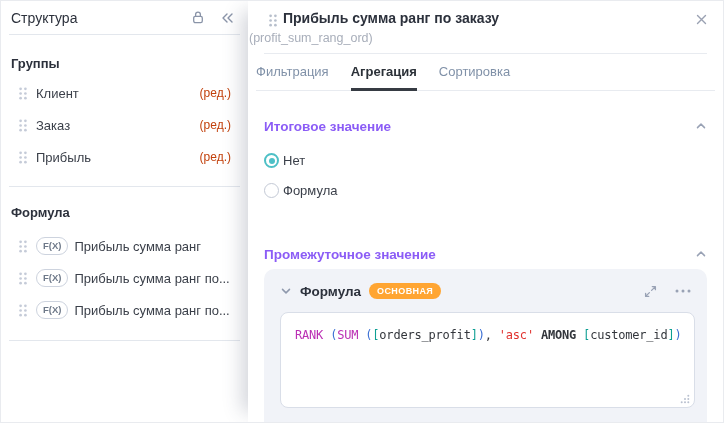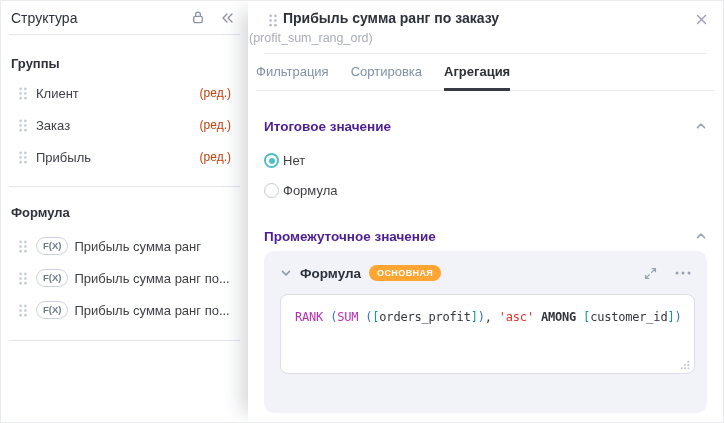--- a/index.html
+++ b/index.html
@@ -32,37 +32,37 @@
   .p-drag{margin-top:1px}
   .p-title{font-size:14px;font-weight:700;color:#2c313c;margin-left:6px;white-space:nowrap}
   .p-close{margin-left:auto;padding:4px}
   .p-subtitle{padding-left:1px;margin-top:2px;font-size:12.5px;color:#a8aeba}
   .p-divider{border:0;border-top:1px solid #e8ebf0;margin:8px 16px 0}
   .tabs{display:flex;gap:22px;margin:0 8px;border-bottom:1px solid #e8ebf0}
   .tab{font-size:13px;font-weight:500;color:var(--tab-inactive,#8091a8);padding:10px 0 11px;position:relative;cursor:pointer;white-space:nowrap}
   .tab.active{color:#2b3138;font-weight:600}
   .tab.active::after{content:"";position:absolute;left:0;right:0;bottom:-1px;height:3px;background:#363b43}
   .sec-head{display:flex;align-items:center;margin:26px 16px 0;height:18px}
-  .sec-head.s2{margin-top:29px}
-  .sec-head .t{font-size:13.5px;font-weight:700;color:#4c1d95}
+  .sec-head.s2{margin-top:47px}
+  .sec-head .t{font-size:13.5px;font-weight:700;color:#8b5cf6}
   .sec-head .icon-btn{margin-left:auto}
   .radio-row{display:flex;align-items:center;margin:18px 16px 0;cursor:pointer}
   .radio-row.r2{margin-top:15px}
   .radio{width:15px;height:15px;border-radius:50%;border:1.5px solid #c3c9d5;background:#fff;position:relative;flex:0 0 auto}
   .radio.sel{border:2px solid var(--accent,#4ec0c6)}
   .radio.sel::after{content:"";position:absolute;inset:2.5px;border-radius:50%;background:var(--accent,#4ec0c6)}
   .radio-row .lbl{margin-left:4px;font-size:13px;color:#3a3f49}
 
   .formula-card{margin:6px 16px 0;background:#f1f3f8;border-radius:10px;padding:8px 12px 10px 16px;height:162px}
   .fc-head{display:flex;align-items:center;height:24px;margin-top:2px}
   .fc-title{font-size:13.5px;font-weight:700;color:#2c313c;margin-left:8px}
   .primary-badge{margin-left:8px;background:var(--badge-orange,#ffa532);color:#fff;font-size:9px;font-weight:700;letter-spacing:.4px;padding:3.5px 8px;border-radius:10px;line-height:1}
   .fc-expand{margin-left:auto;padding:2px}
   .fc-menu{margin-left:16px;padding:2px 4px 2px 0}
-  .editor{margin-top:9px;background:#fff;border:1px solid #d9dee8;border-radius:8px;height:80px;position:relative;padding:15px 12px 0 14px;cursor:text}
+  .editor{margin-top:9px;background:#fff;border:1px solid #d9dee8;border-radius:8px;height:96px;position:relative;padding:15px 12px 0 14px;cursor:text}
   .code{font-family:"DejaVu Sans Mono",monospace;font-size:12px;letter-spacing:-0.2px;white-space:pre;color:#33363c}
   .resize{position:absolute;right:4px;bottom:3px;cursor:nwse-resize;line-height:0}
 </style>
 </head>
 <body>
 
 <div class="app">
 
   <aside class="sidebar">
     <div class="sb-header">
@@ -180,22 +180,22 @@
         <svg width="11" height="11" viewBox="0 0 11 11" fill="none" stroke="#9aa1b2" stroke-width="1.4" stroke-linecap="round">
             <path d="M1.5 1.5 L9.5 9.5 M9.5 1.5 L1.5 9.5"></path>
           </svg>
       </span>
     </div>
     <div class="p-subtitle">(profit_sum_rang_ord)</div>
     <hr class="p-divider">
 
     <nav class="tabs">
         <div class="tab">Фильтрация</div>
+        <div class="tab active">Агрегация</div>
         <div class="tab">Сортировка</div>
-        <div class="tab active">Агрегация</div>
       </nav>
 
     <div class="sec-head s1">
       <span class="t">Итоговое значение</span>
       <span class="icon-btn">
         <svg width="12" height="12" viewBox="0 0 12 12" fill="none" stroke="#99a2b5" stroke-width="1.5" stroke-linecap="round" stroke-linejoin="round">
             <path d="M2.5 7.6 L6 4.1 L9.5 7.6"></path>
           </svg>
       </span>
     </div>

